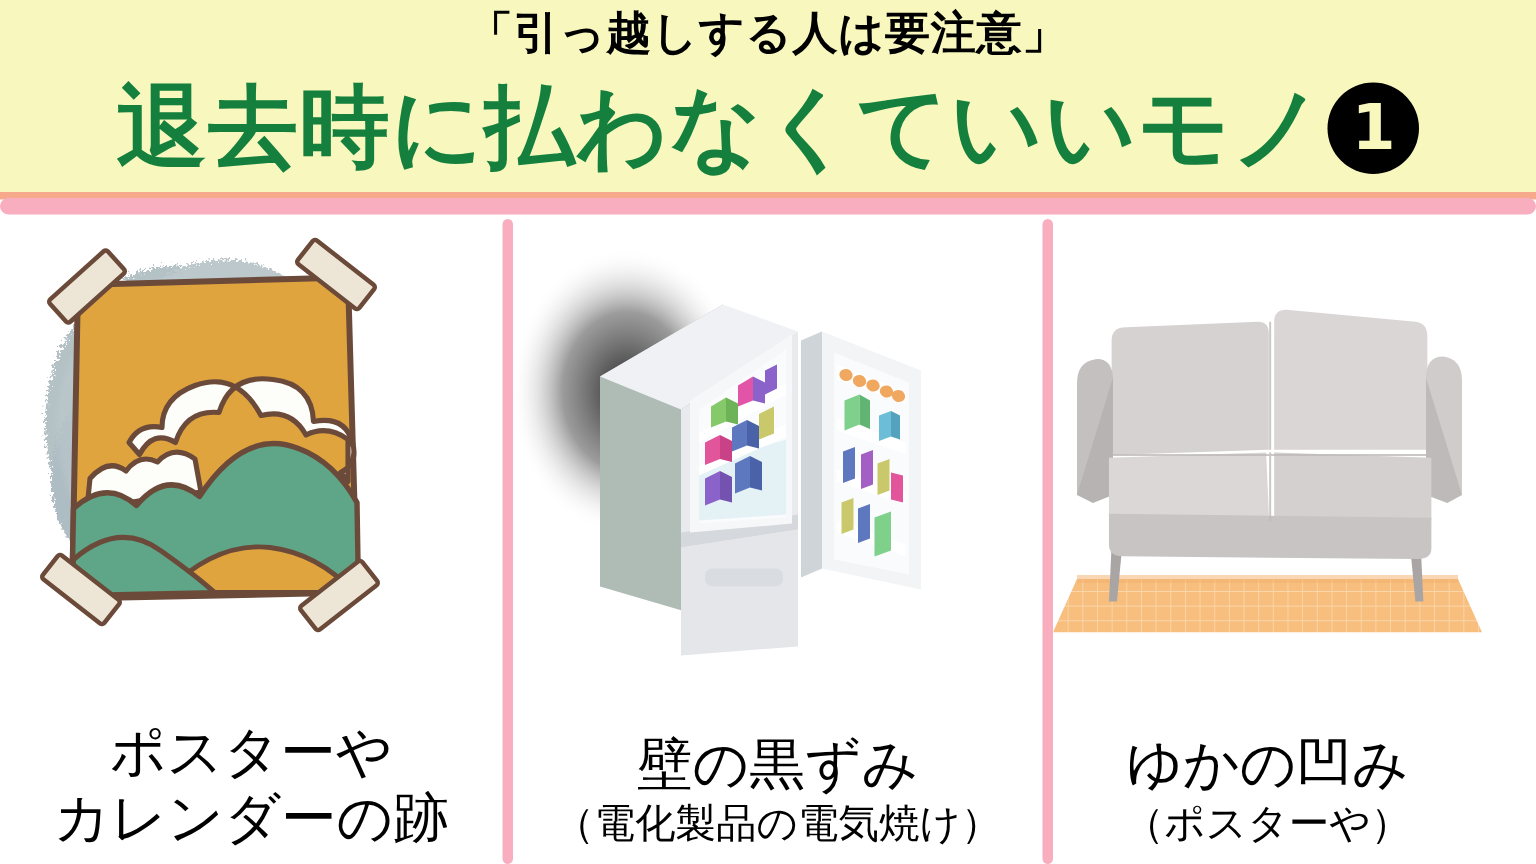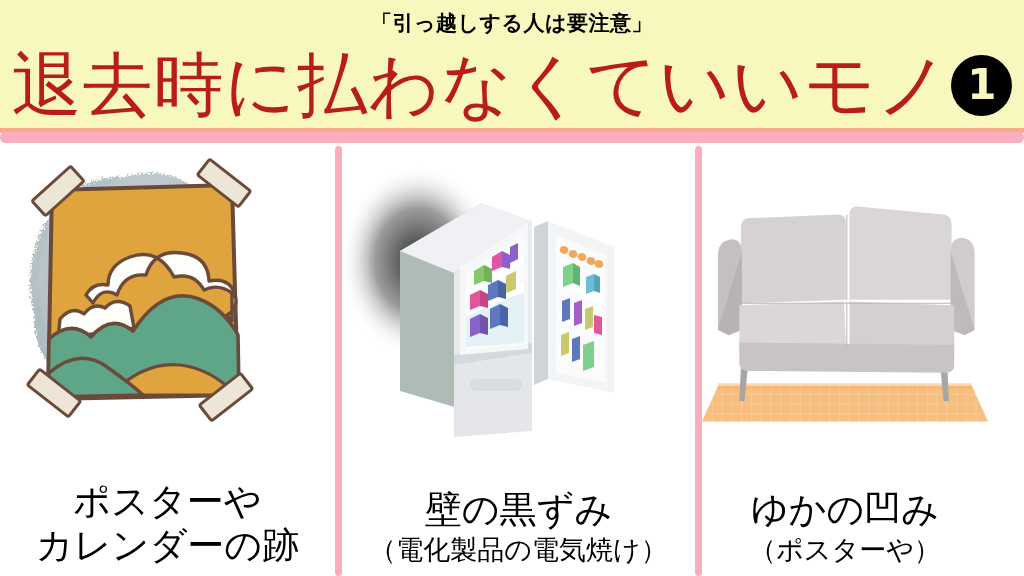--- a/index.html
+++ b/index.html
@@ -28,42 +28,42 @@
     height: 131px;
     background: #f7f7be;
     overflow: hidden;
   }
 
   .subtitle {
     position: absolute;
     left: 0; top: 3px;
     width: 1024px;
     text-align: center;
-    font-size: 21px;
+    font-size: 30px;
     font-weight: 700;
     color: #000000;
     letter-spacing: 0.5px;
     line-height: 40px;
     white-space: nowrap;
   }
 
   .title-row {
     position: absolute;
     left: 0; top: 44px;
     width: 1024px;
     height: 82px;
     display: flex;
     align-items: center;
     justify-content: center;
   }
 
   .main-title {
-    font-size: 70px;
-    font-weight: 400;
-    color: #b91c1c;
+    font-size: 60px;
+    font-weight: 700;
+    color: #15803d;
     letter-spacing: 1px;
     line-height: 72px;
     white-space: nowrap;
   }
 
   .num-badge {
     width: 61px;
     height: 61px;
     border-radius: 50%;
     background: #000000;

